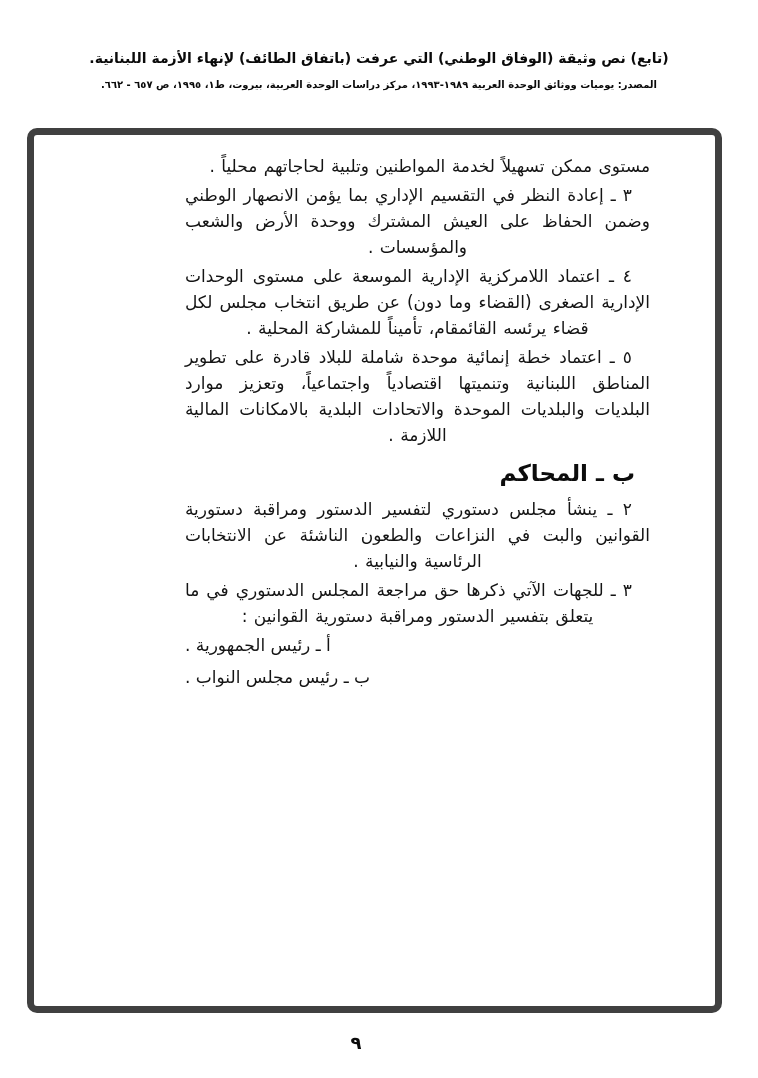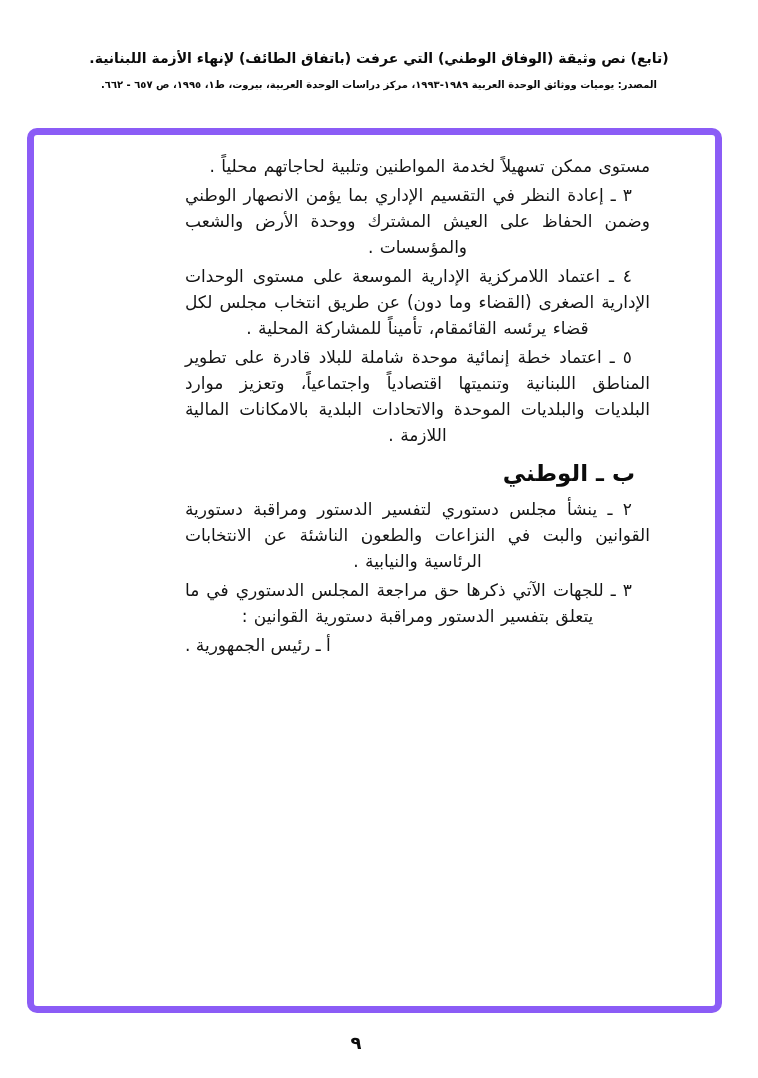--- a/index.html
+++ b/index.html
@@ -28,21 +28,21 @@
     font-size: 10px;
     line-height: 16px;
     color: #0a0a0a;
   }
 
   
   .content-frame {
     position: absolute;
     left: 27px; top: 128px;
     width: 695px; height: 885px;
-    border: 7px solid #8b5cf6;
+    border: 7px solid #404040;
     border-radius: 10px;
     background: #ffffff;
   }
   .doc-body {
     direction: rtl;
     padding: 18px 65px 0 151px; 
     font-size: 17px;
     line-height: 26px;
     color: #141414;
   }
@@ -93,29 +93,30 @@
     <div class="doc-body">
 
       <p class="para last-right">مستوى ممكن تسهيلاً لخدمة المواطنين وتلبية لحاجاتهم محلياً .</p>
 
       <p class="para indent last-center">٣ ـ إعادة النظر في التقسيم الإداري بما يؤمن الانصهار الوطني وضمن الحفاظ على العيش المشترك ووحدة الأرض والشعب والمؤسسات .</p>
 
       <p class="para indent last-center">٤ ـ اعتماد اللامركزية الإدارية الموسعة على مستوى الوحدات الإدارية الصغرى (القضاء وما دون) عن طريق انتخاب مجلس لكل قضاء يرئسه القائمقام، تأميناً للمشاركة المحلية .</p>
 
       <p class="para indent last-center">٥ ـ اعتماد خطة إنمائية موحدة شاملة للبلاد قادرة على تطوير المناطق اللبنانية وتنميتها اقتصادياً واجتماعياً، وتعزيز موارد البلديات والبلديات الموحدة والاتحادات البلدية بالامكانات المالية اللازمة .</p>
 
-      <h2 class="section-heading">ب ـ الوطني</h2>
+      <h2 class="section-heading">ب ـ المحاكم</h2>
 
 
 
       <p class="para indent last-center">٢ ـ ينشأ مجلس دستوري لتفسير الدستور ومراقبة دستورية القوانين والبت في النزاعات والطعون الناشئة عن الانتخابات الرئاسية والنيابية .</p>
 
       <p class="para indent last-center">٣ ـ للجهات الآتي ذكرها حق مراجعة المجلس الدستوري في ما يتعلق بتفسير الدستور ومراقبة دستورية القوانين :</p>
 
       <p class="list-item">أ ـ رئيس الجمهورية .</p>
 
+      <p class="list-item">ب ـ رئيس مجلس النواب .</p>
 
     </div>
   </div>
 
   <div class="page-number">٩</div>
 
 </div>
 
 </body></html>

